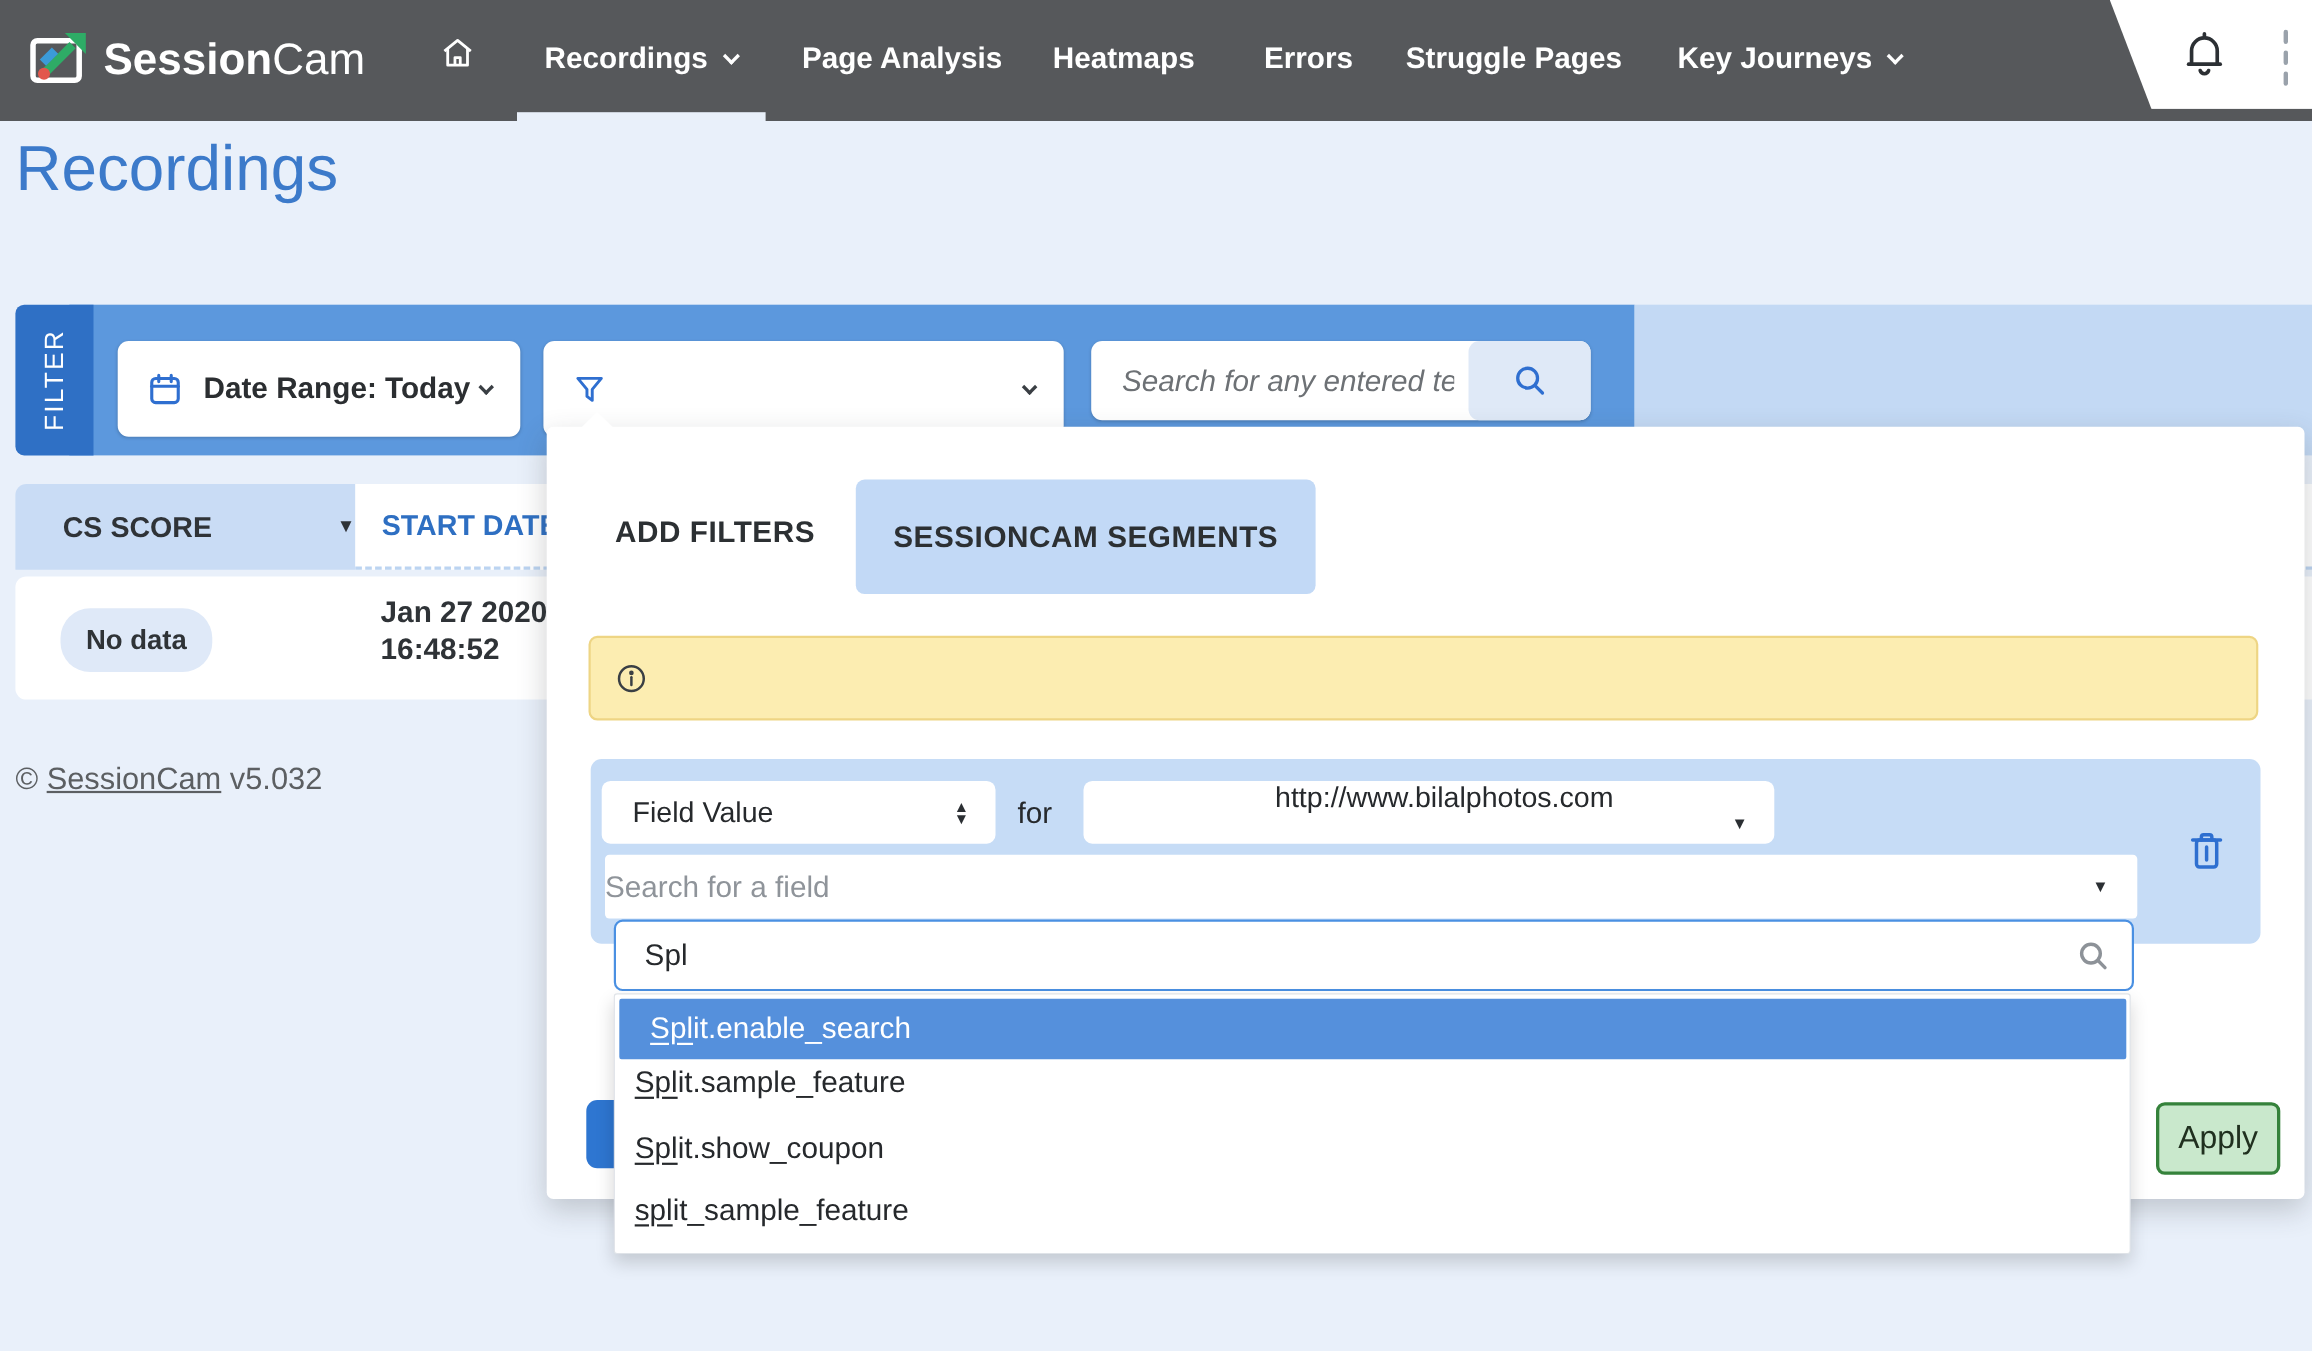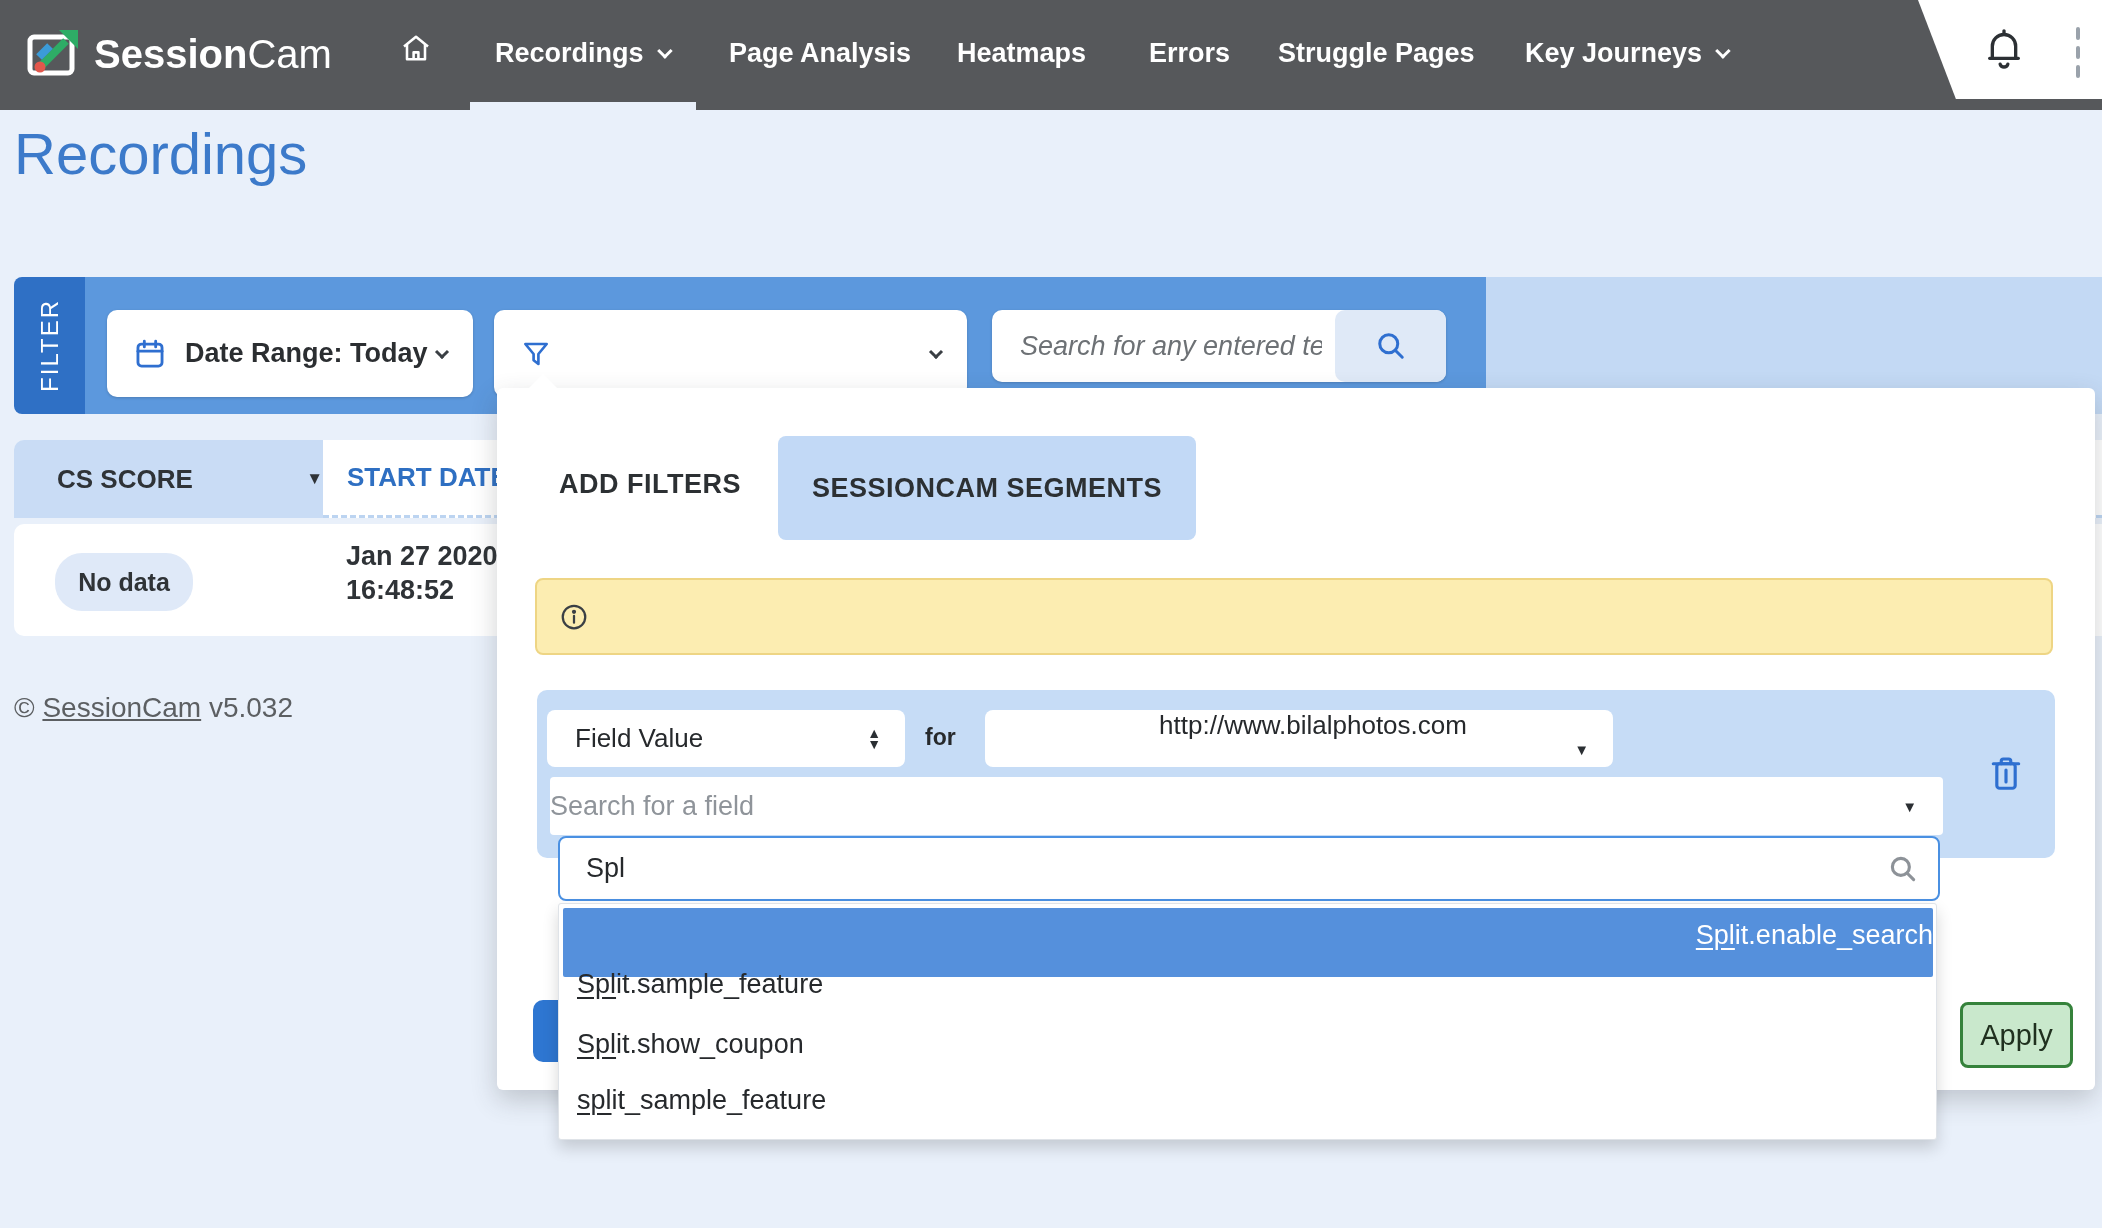--- a/index.html
+++ b/index.html
@@ -52,38 +52,38 @@
   #panel-notch { position:absolute; left:31px; top:-14px; width:0; height:0; border-left:15px solid transparent; border-right:15px solid transparent; border-bottom:15px solid #fff; }
   #tab-add { position:absolute; left:62px; top:78px; height:36px; line-height:36px; font-size:27px; font-weight:700; color:#2c3033; letter-spacing:.5px; cursor:pointer; }
   #tab-seg { position:absolute; left:281px; top:48px; width:418px; height:104px; background:#c2d9f6; border-radius:8px; display:flex; align-items:center; justify-content:center; font-size:27px; font-weight:700; color:#2c3033; letter-spacing:.5px; cursor:pointer; }
   #banner { position:absolute; left:38px; top:190px; width:1518px; height:77px; background:#fcedb1; border:2px solid #eed584; border-radius:8px; display:flex; align-items:center; padding-left:22px; }
   #banner .msg { font-size:27px; font-style:italic; color:#2b2f33; margin-left:22px; }
 
   #fgroup { position:absolute; left:40px; top:302px; width:1518px; height:168px; background:#c6dcf6; border-radius:10px; }
   .wsel { position:absolute; top:20px; height:57px; background:#fff; border-radius:8px; display:flex; align-items:center; cursor:pointer; }
   .wsel .v { font-size:26px; color:#26292c; margin-left:28px; }
   #fv-spin { margin-left:auto; margin-right:24px; display:flex; flex-direction:column; color:#2b2f33; font-size:14px; line-height:11px; }
-  #for-lbl { position:absolute; left:388px; top:34px; font-size:23px; font-weight:700; color:#26292c; }
+  #for-lbl { position:absolute; left:388px; top:34px; font-size:27px; font-weight:400; color:#26292c; }
   #url-arrow { margin-left:auto; margin-right:24px; font-size:15px; color:#2b2f33; }
   #trash { position:absolute; left:1450px; top:62px; cursor:pointer; }
 
   #field-search { position:absolute; left:53px; top:389px; width:1393px; height:58px; background:#fff; border-radius:4px; display:flex; align-items:center; cursor:pointer; }
   #field-search .ph { font-size:27px; color:#8f949a; }
   #field-search .arr { margin-left:auto; margin-right:26px; font-size:15px; color:#2b2f33; }
 
   #spl-wrap { position:absolute; left:61px; top:448px; width:1382px; height:65px; background:#fff; border:2px solid #4a90e2; border-radius:8px; }
   #spl-input { position:absolute; left:0; top:0; width:1290px; height:61px; border:none; outline:none; background:transparent; padding-left:26px; font-size:27px; color:#26292c; font-family:"Liberation Sans",sans-serif; }
   #spl-wrap .mag { position:absolute; right:18px; top:14px; color:#8d9298; }
 
   #hidden-btn { position:absolute; left:36px; top:612px; width:50px; height:62px; background:#2e76d1; border-radius:10px; cursor:pointer; }
 
   #options { position:absolute; left:61px; top:515px; width:1379px; height:237px; background:#fff; border:1px solid #dfe3e8; border-radius:3px; box-shadow:0 8px 16px rgba(0,0,0,.16); }
   .opt { position:absolute; left:0; width:100%; height:48px; line-height:48px; padding-left:18px; font-size:27px; color:#26292c; cursor:pointer; white-space:nowrap; }
   .opt .m { text-decoration:underline; text-underline-offset:4px; }
-  #opt-0 { left:4px; top:4px; width:1370px; height:69px; line-height:55px; padding-left:28px; background:#5590dc; border-radius:2px; color:#fff;text-align:right; }
+  #opt-0 { left:4px; top:4px; width:1370px; height:55px; line-height:55px; padding-left:28px; background:#5590dc; border-radius:2px; color:#fff; }
   #opt-1 { top:56px; } #opt-2 { top:116px; } #opt-3 { top:172px; }
 
   #apply-btn { position:absolute; left:1463px; top:614px; width:113px; height:66px; background:#c9e8cc; border:3px solid #35823b; border-radius:8px; display:flex; align-items:center; justify-content:center; font-size:29px; color:#20301f; cursor:pointer; }
 </style>
 </head>
 <body>
 
 <div id="nav">
   <span class="abs" style="left:26px; top:26px;">
     <svg width="58" height="56" viewBox="0 0 58 56">

